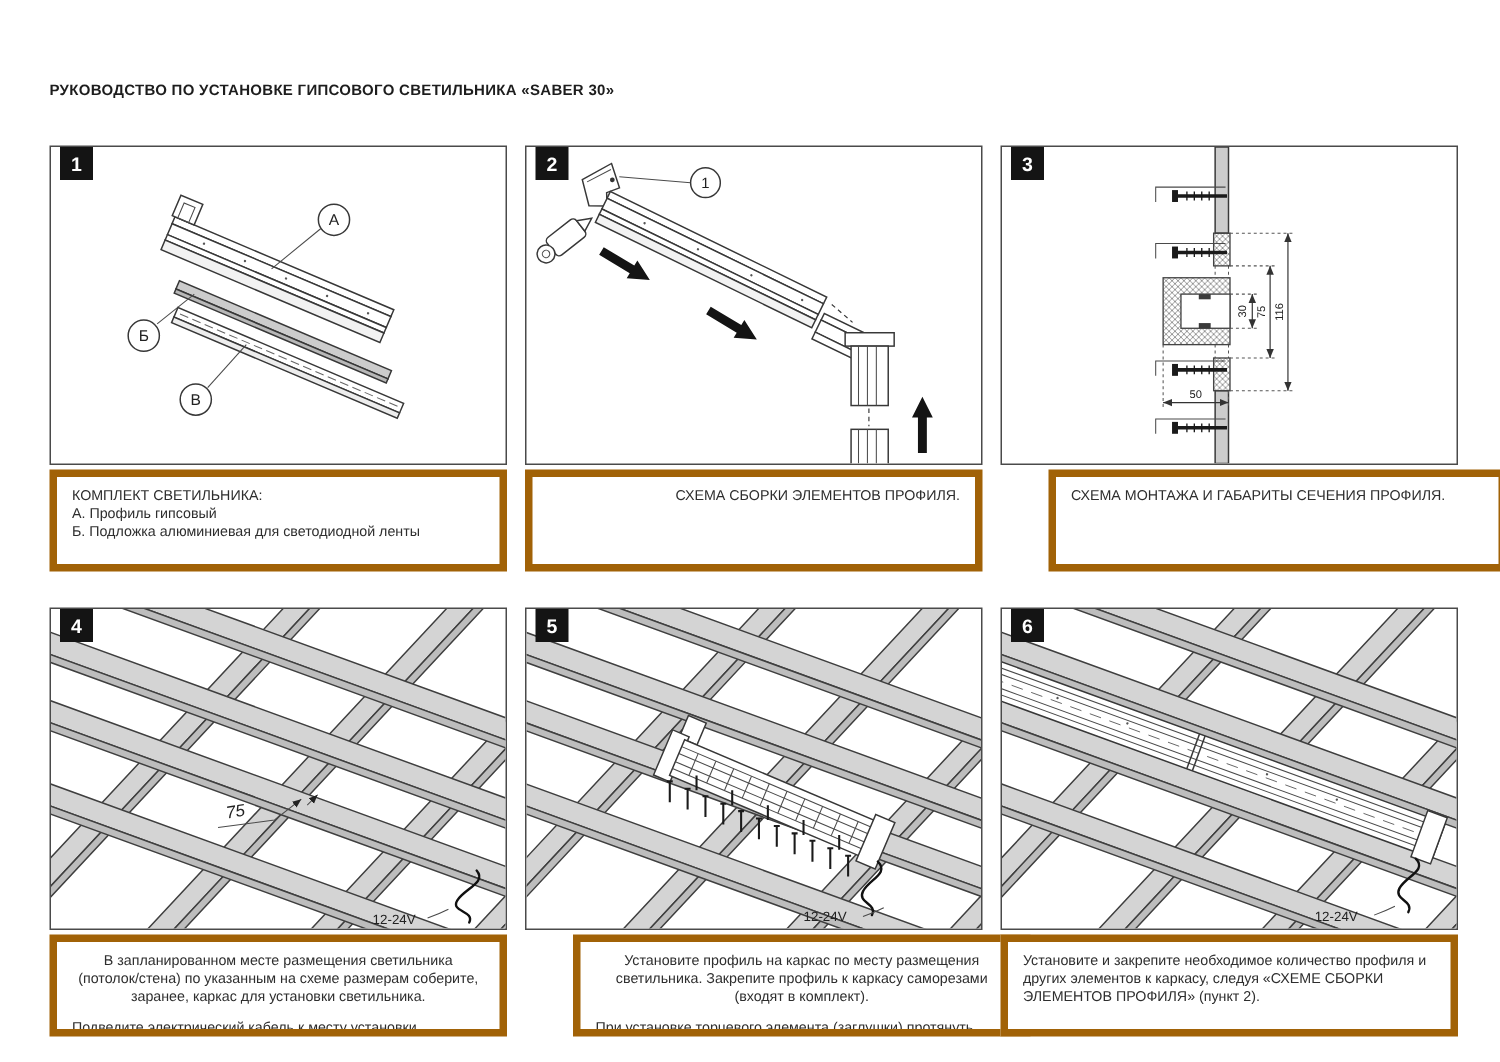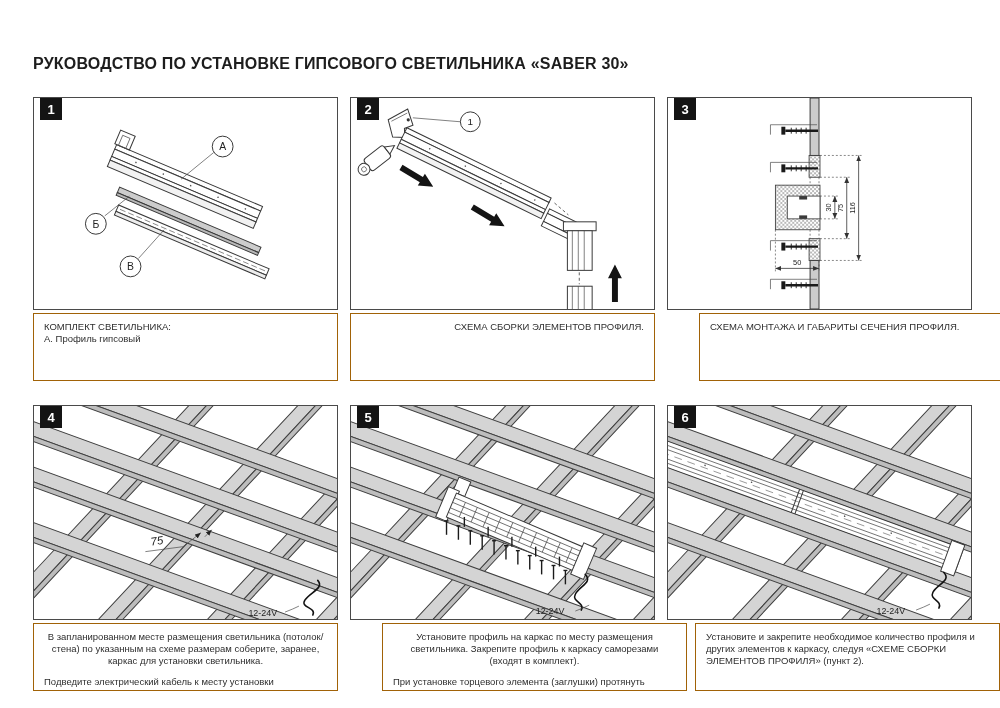--- a/index.html
+++ b/index.html
@@ -1,22 +1,22 @@
 <!DOCTYPE html>
 <html><head>
 <meta charset="utf-8">
 <style>
   html,body { margin:0; padding:0; background:#ffffff; }
   .page { position:relative; width:1000px; height:708px; background:#ffffff;
           font-family:"Liberation Sans", sans-serif; color:#222; overflow:hidden; }
-  .title { position:absolute; left:33px; top:55px; font-size:16px; font-weight:bold;
+  .title { position:absolute; left:33px; top:55px; font-size:10px; font-weight:bold;
            color:#1d1d1d; letter-spacing:0.2px; }
   .panel-diagram { position:absolute; width:305px; border:1px solid #4a4a4a;
                    background:#ffffff; box-sizing:border-box; overflow:hidden; }
-  .panel-caption { position:absolute; width:305px; height:68px; border:1px solid #a16207;
+  .panel-caption { position:absolute; width:305px; height:68px; border:5px solid #a16207;
                    background:#ffffff; box-sizing:border-box; padding:7px 10px;
                    font-size:9.5px; line-height:1.26; color:#2e2e2e; overflow:hidden; }
   .panel-caption p { margin:0; }
   .panel-caption p.mb { margin-bottom:9px;text-align:center; }
   .panel-caption p.hang { padding-left:11px; text-indent:-11px; }
   .badge { position:absolute; left:6px; top:0; width:22px; height:22px; background:#141414;
            color:#ffffff; display:flex; align-items:center; justify-content:center;
            font-size:13px; font-weight:bold; z-index:2; }
   svg { display:block; }
   .ln  { stroke:#383838; stroke-width:1; fill:none; }
@@ -475,37 +475,38 @@
 
       <path class="cable" d="M278,168 C286,176 271,180 267,188 C263,196 277,196 273,204"></path>
       <path class="thin" d="M250,206 q8,-3 14,-6"></path>
       <text class="svgtext" font-size="9" x="210" y="210">12-24V</text>
     </svg>
   </div>
 
   <div class="panel-caption" style="left:33px; top:313px;">
     <p>КОМПЛЕКТ СВЕТИЛЬНИКА:</p>
     <p>А. Профиль гипсовый</p>
+    <p>Б. Подложка алюминиевая для светодиодной ленты</p>
   </div>
 
   <div class="panel-caption" style="left:350px; top:313px;text-align:right;">
     <p>СХЕМА СБОРКИ ЭЛЕМЕНТОВ ПРОФИЛЯ.</p>
   </div>
 
   <div class="panel-caption" style="left:667px; top:313px;margin-left:32px;">
     <p>СХЕМА МОНТАЖА И ГАБАРИТЫ СЕЧЕНИЯ ПРОФИЛЯ.</p>
   </div>
 
   <div class="panel-caption" style="left:33px; top:623px;">
     <p class="mb">В запланированном месте размещения светильника (потолок/стена) по указанным на схеме размерам соберите, заранее, каркас для установки светильника.</p>
     <p>Подведите электрический кабель к месту установки светильника</p>
   </div>
 
   <div class="panel-caption" style="left:350px; top:623px;margin-left:32px;">
     <p class="mb">Установите профиль на каркас по месту размещения светильника. Закрепите профиль к каркасу саморезами (входят в комплект).</p>
     <p>При установке торцевого элемента (заглушки) протянуть электрический кабель внутрь профиля через отверстие в торцевом элементе.</p>
   </div>
 
-  <div class="panel-caption" style="left:667px; top:623px;margin-left:28px;">
+  <div class="panel-caption" style="left:667px; top:623px;">
     <p>Установите и закрепите необходимое количество профиля и других элементов к каркасу, следуя «СХЕМЕ СБОРКИ ЭЛЕМЕНТОВ ПРОФИЛЯ» (пункт 2).</p>
   </div>
 
 </div>
 
 </body></html>

